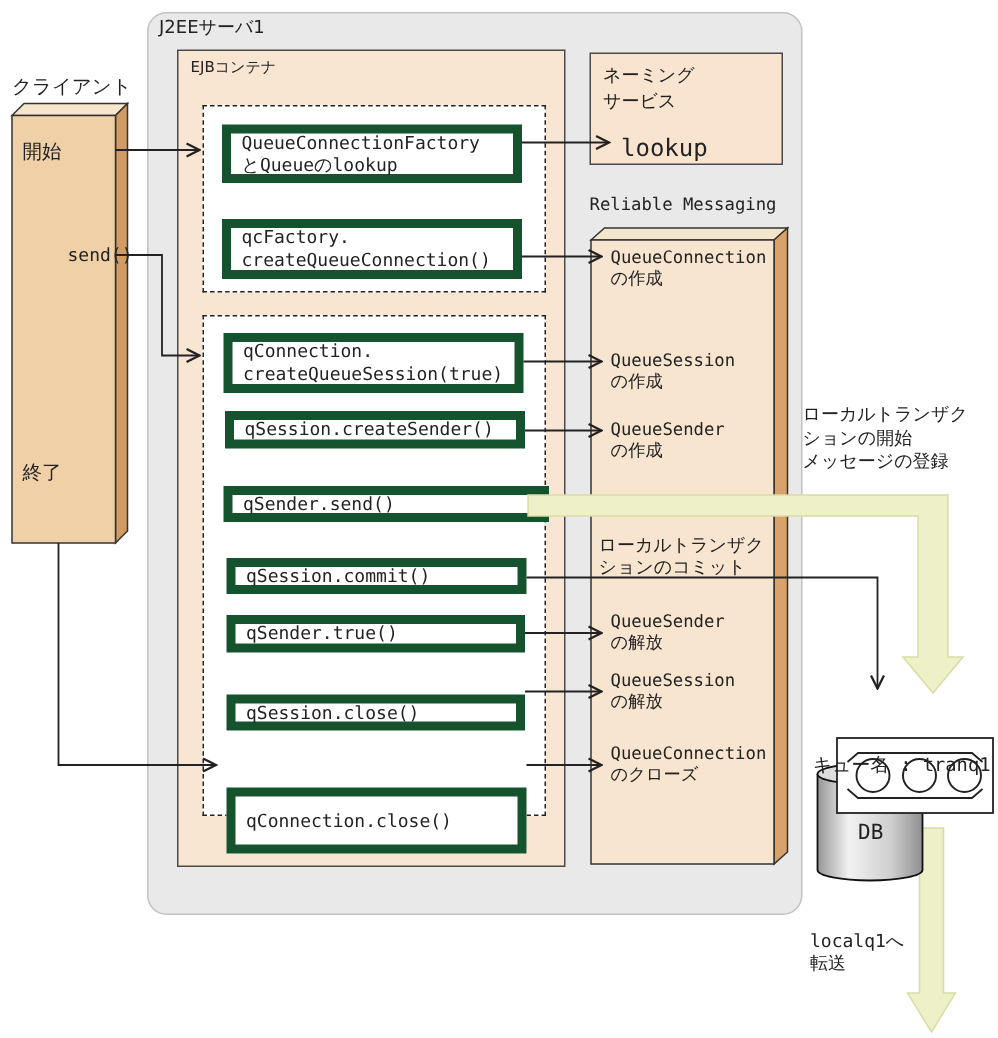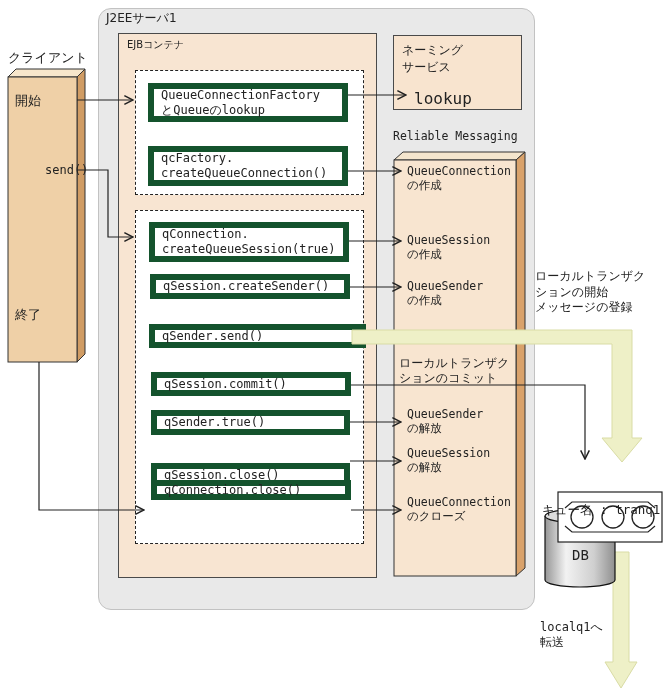--- a/index.html
+++ b/index.html
@@ -19,21 +19,21 @@
         padding-left:7px;box-sizing:border-box;font-family:"DejaVu Sans Mono","DejaVu Sans",monospace;
         font-size:12px;line-height:15px;white-space:pre-line;}
   .bx1{left:148px;top:83px;width:200px;height:39px;}
   .bx2{left:148px;top:146px;width:200px;height:40px;}
   .bx3{left:149px;top:222px;width:200px;height:40px;}
   .bx4{left:150px;top:274px;width:200px;height:25px;text-align:right;}
   .bx5{left:149px;top:324px;width:217px;height:24px;}
   .bx6{left:151px;top:372px;width:200px;height:24px;}
   .bx7{left:151px;top:410px;width:199px;height:25px;}
   .bx8{left:151px;top:437px;width:199px;height:24px;margin-top:26px;}
-  .bx9{left:151px;top:480px;width:200px;height:20px;}
+  .bx9{left:151px;top:525px;width:200px;height:44px;}
   
   .overlay{left:0;top:0;width:665px;height:692px;z-index:3;}
   
   .lbl{z-index:4;white-space:pre-line;}
   .jp{font-family:"DejaVu Sans",sans-serif;}
   .mono{font-family:"DejaVu Sans Mono","DejaVu Sans",monospace;}
   .t-j2ee{left:106px;top:10px;font-size:12px;}
   .t-client{left:8px;top:49px;font-size:13px;}
   .t-ejb{left:127px;top:38px;font-size:10px;}
   .t-start{left:15px;top:92px;font-size:13px;}

